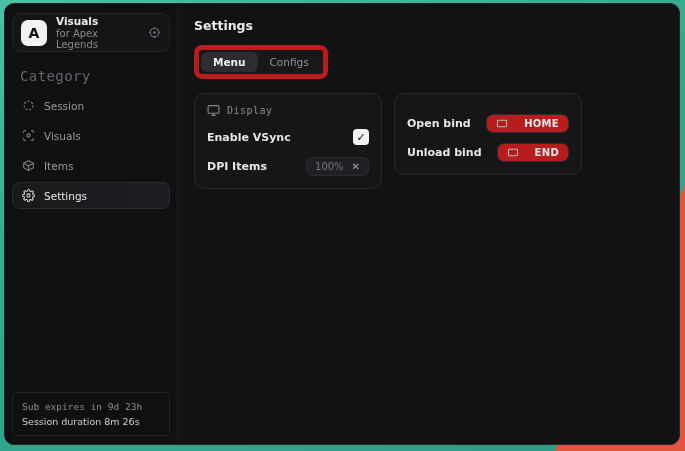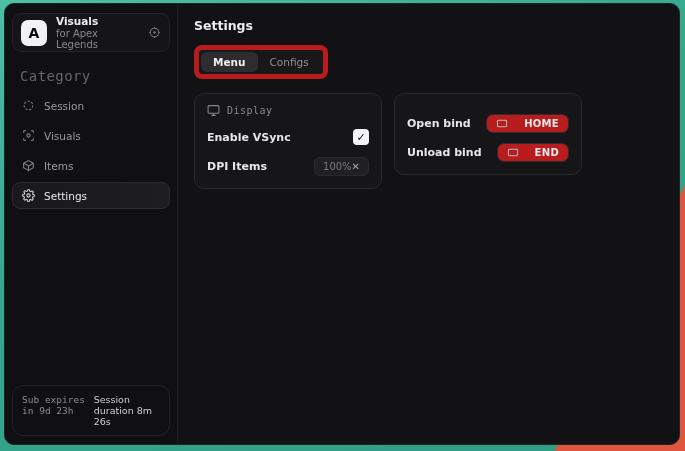--- a/index.html
+++ b/index.html
@@ -49,22 +49,22 @@
     color:#9a9a9f; font-size:10.5px; cursor:pointer; height:27px;
   }
   .nav-item .nicon { display:flex; align-items:center; color:#808086; }
   .nav-item.active {
     background:linear-gradient(90deg,#19191c 0%,#1e1e22 100%);
     border-color:#2b2b30; color:#e9e9eb;
   }
   .nav-item.active .nicon { color:#d6d6da; }
   .sb-spacer { flex:1; }
   .sub-box {
-    border:1px solid #242428; border-radius:11px; padding:8px 9px;
-    display:flex; flex-direction:row; gap:4px;
+    border:1px solid #242428; border-radius:5px; padding:8px 9px;
+    display:flex; flex-direction:column; gap:4px;
   }
   .sub-line1 {
     color:#8c8c92; font-size:9.5px;
     font-family:"DejaVu Sans Mono","Liberation Mono",monospace;
   }
   .sub-line2 { color:#cfcfd3; font-size:9.5px; }
   
   .main { flex:1; padding:14px 16px; display:flex; flex-direction:column; }
   .page-title { color:#ededef; font-size:12.5px; font-weight:bold; }
   .tabs {
@@ -90,21 +90,21 @@
     display:flex; align-items:center; justify-content:space-between;
     margin-top:9px; min-height:20px;
   }
   .row-label { color:#e6e6e8; font-size:11px; font-weight:bold; }
   .checkbox {
     width:16px; height:16px; background:#f4f4f6; border-radius:4px;
     color:#0d0d0f; font-size:11px; font-weight:bold;
     display:flex; align-items:center; justify-content:center; cursor:pointer;
   }
   .dpi-pill {
-    display:flex; align-items:center; 
+    display:flex; align-items:center; gap:8px;
     background:#1f1f24; border:1px solid #2a2a2f; border-radius:6px;
     padding:3px 8px;
   }
   .dpi-value { color:#77777d; font-size:10px; }
   .dpi-clear { color:#a9a9af; font-size:10px; cursor:pointer; }
   .key-pill {
     display:flex; align-items:center; gap:16px;
     background:#b91c1c; border:1px solid #2c2c31; border-radius:7px;
     padding:3px 9px; cursor:pointer;
   }

